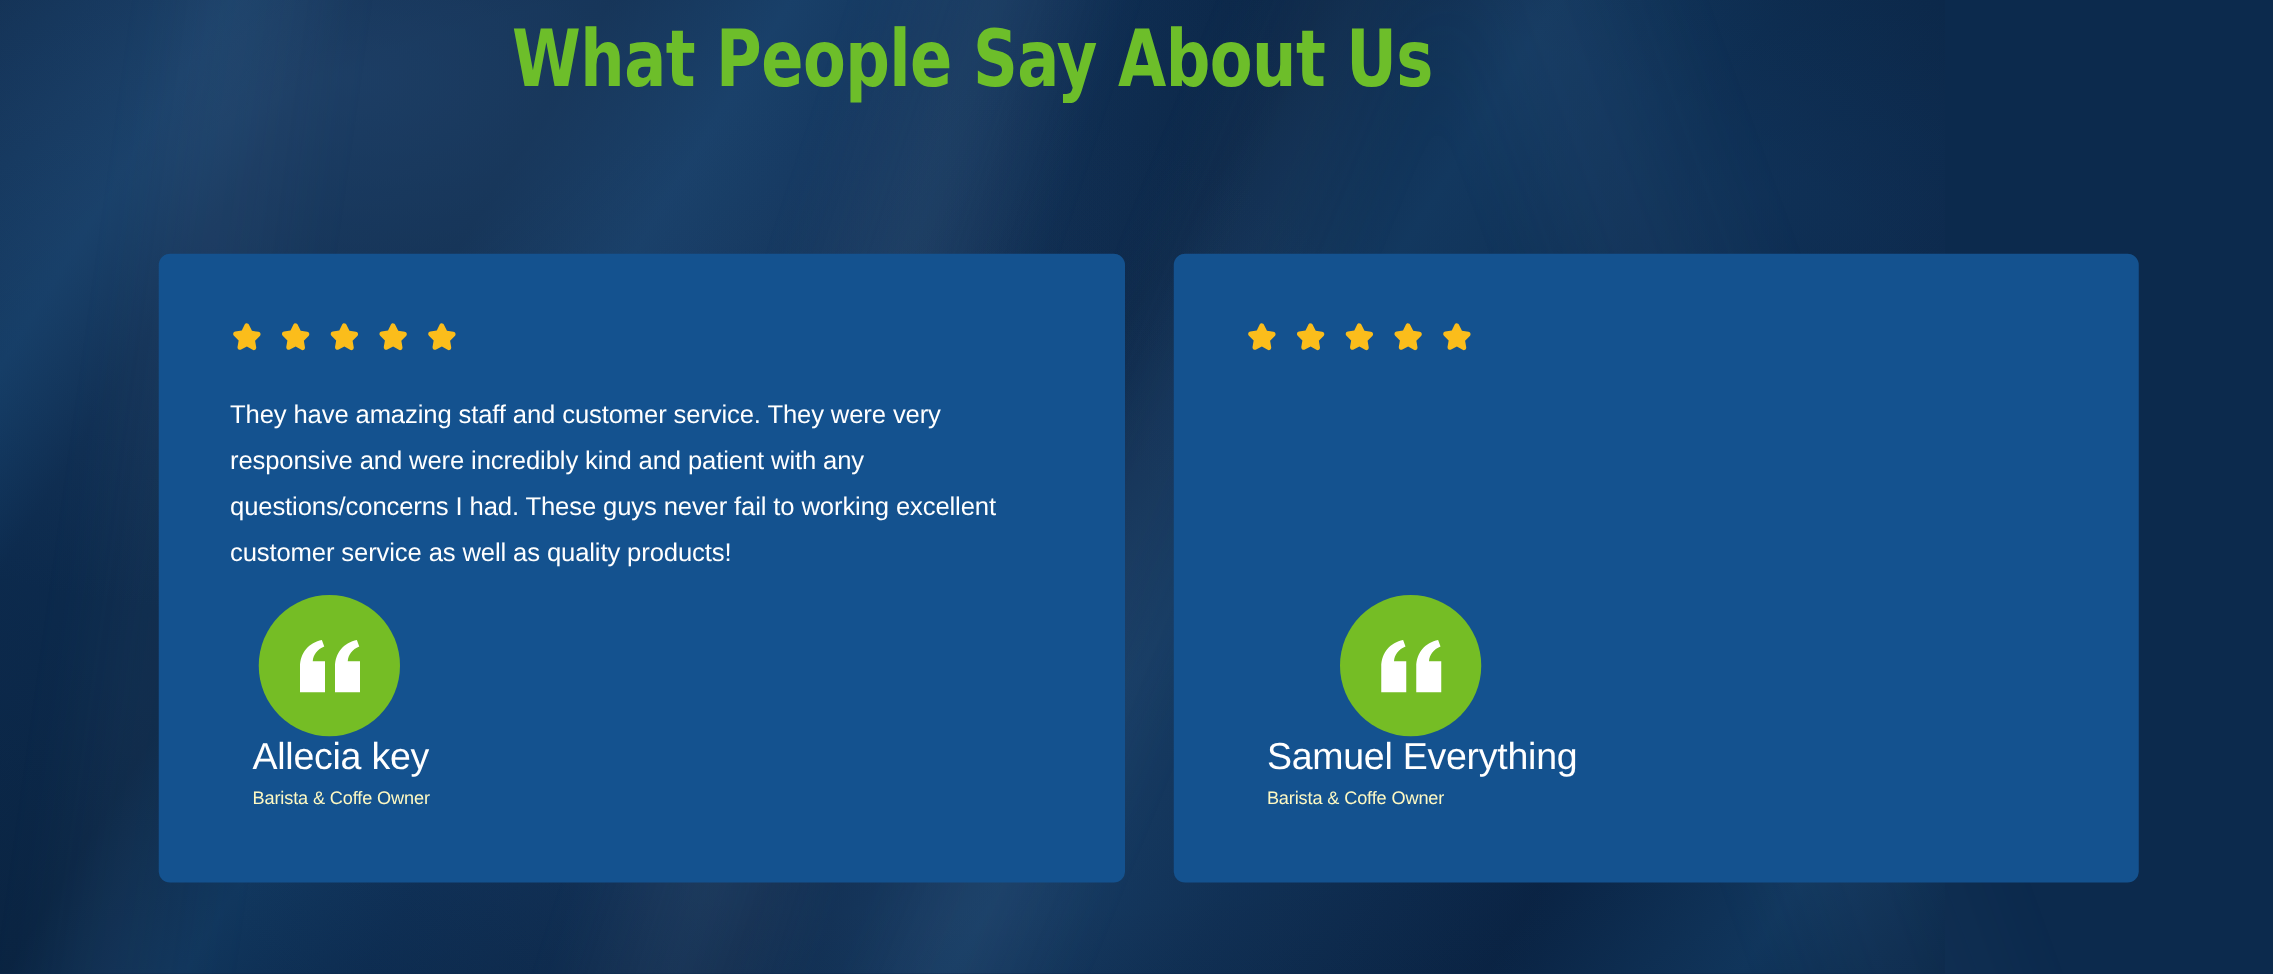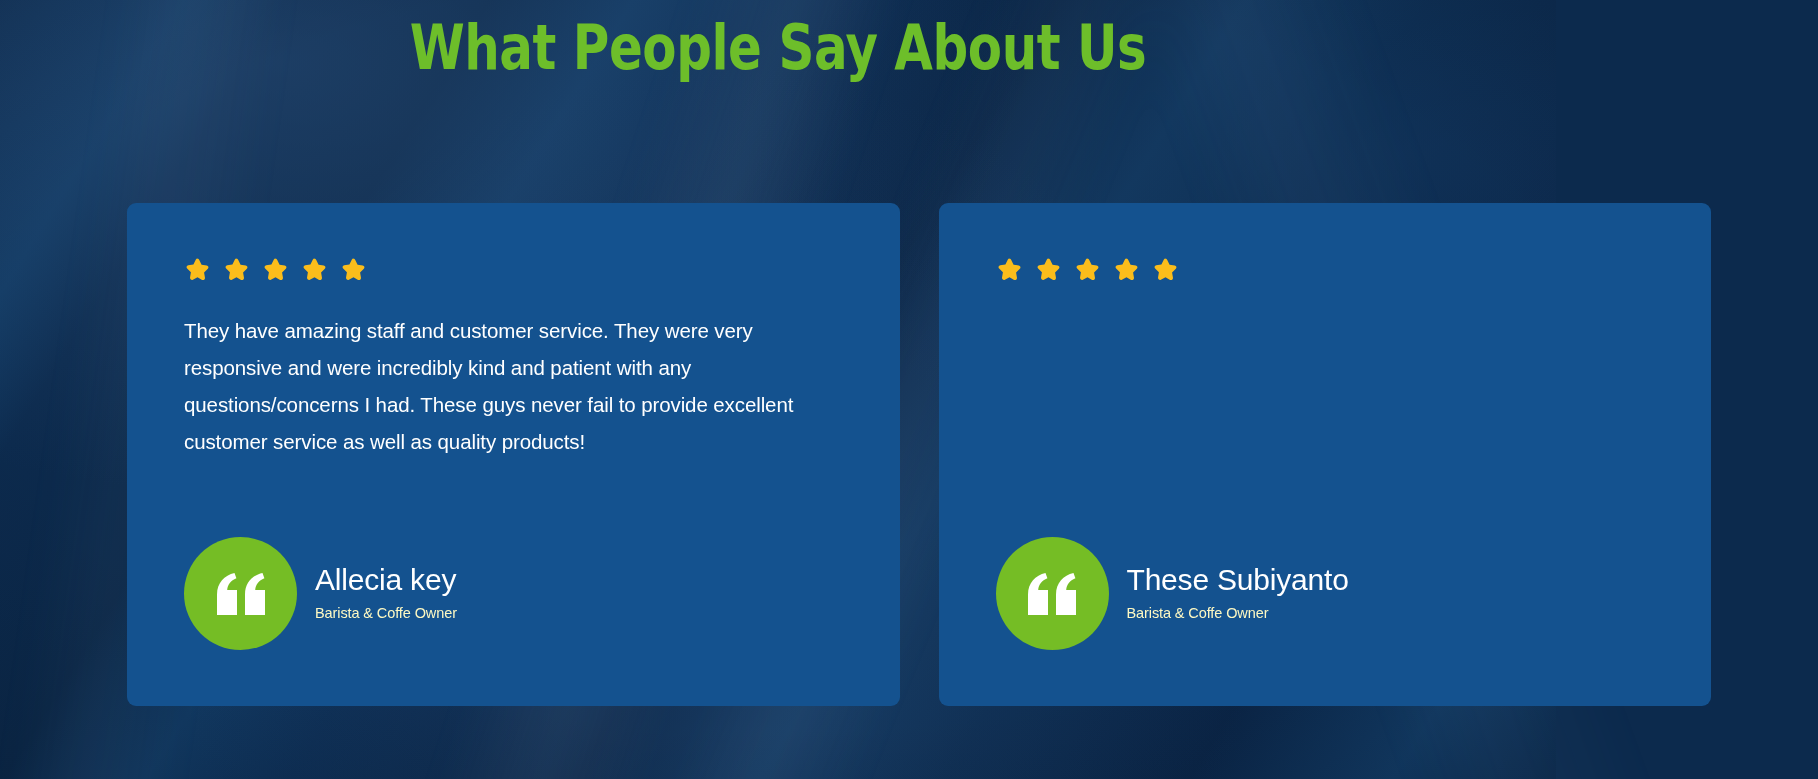--- a/index.html
+++ b/index.html
@@ -107,20 +107,21 @@
     max-width: 640px;
   }
 
   
   .author {
     position: absolute;
     left: 57px;
     bottom: 56px;
     display: flex;
     align-items: center;
+    flex-direction: column;
   }
   .avatar {
     width: 113px;
     height: 113px;
     border-radius: 50%;
     background: #75bd25;
     flex: 0 0 auto;
     display: flex;
     align-items: center;
     justify-content: center;
@@ -181,21 +182,21 @@
               <path fill="#fbbd1b" d="M12 1.6c.66 0 1.27.38 1.56.98l2.06 4.25 4.62.69c.66.1 1.2.56 1.41 1.2.2.63.03 1.32-.44 1.79l-3.36 3.3.79 4.67c.11.66-.16 1.33-.7 1.72-.54.4-1.26.45-1.85.14L12 17.98l-4.09 2.16c-.59.31-1.31.26-1.85-.14a1.74 1.74 0 0 1-.7-1.72l.79-4.67-3.36-3.3a1.74 1.74 0 0 1-.44-1.79c.21-.64.75-1.1 1.41-1.2l4.62-.69 2.06-4.25c.29-.6.9-.98 1.56-.98z"></path>
             </svg>
         </span>
         <span class="star">
           <svg width="27" height="27" viewBox="0 0 24 24">
               <path fill="#fbbd1b" d="M12 1.6c.66 0 1.27.38 1.56.98l2.06 4.25 4.62.69c.66.1 1.2.56 1.41 1.2.2.63.03 1.32-.44 1.79l-3.36 3.3.79 4.67c.11.66-.16 1.33-.7 1.72-.54.4-1.26.45-1.85.14L12 17.98l-4.09 2.16c-.59.31-1.31.26-1.85-.14a1.74 1.74 0 0 1-.7-1.72l.79-4.67-3.36-3.3a1.74 1.74 0 0 1-.44-1.79c.21-.64.75-1.1 1.41-1.2l4.62-.69 2.06-4.25c.29-.6.9-.98 1.56-.98z"></path>
             </svg>
         </span>
       </div>
 
-      <p class="quote-text">They have amazing staff and customer service. They were very responsive and were incredibly kind and patient with any questions/concerns I had. These guys never fail to provide excellent customer service as well as quality products!</p>
+      <p class="quote-text">They have amazing staff and customer service. They were very responsive and were incredibly kind and patient with any questions/concerns I had. These guys never fail to working excellent customer service as well as quality products!</p>
 
       <div class="author">
         <div class="avatar">
           <span>
             <svg width="56" height="42" viewBox="0 0 56 42">
               <path fill="#ffffff" d="M4 42V21.5C4 9.8 11.4 2.2 21.5 0l1.9 5.2C17.8 7.6 14.6 11.6 14.2 17H24v25H4z"></path>
               <path fill="#ffffff" d="M32 42V21.5C32 9.8 39.4 2.2 49.5 0l1.9 5.2C45.8 7.6 42.6 11.6 42.2 17H52v25H32z"></path>
             </svg>
           </span>
         </div>
@@ -240,20 +241,20 @@
       <div class="author">
         <div class="avatar">
           <span>
             <svg width="56" height="42" viewBox="0 0 56 42">
               <path fill="#ffffff" d="M4 42V21.5C4 9.8 11.4 2.2 21.5 0l1.9 5.2C17.8 7.6 14.6 11.6 14.2 17H24v25H4z"></path>
               <path fill="#ffffff" d="M32 42V21.5C32 9.8 39.4 2.2 49.5 0l1.9 5.2C45.8 7.6 42.6 11.6 42.2 17H52v25H32z"></path>
             </svg>
           </span>
         </div>
         <div class="author-meta">
-          <div class="author-name">These Subiyanto</div>
+          <div class="author-name">Samuel Everything</div>
           <div class="author-role">Barista &amp; Coffe Owner</div>
         </div>
       </div>
     </div>
 
   </div>
 </div>
 
 </body></html>

